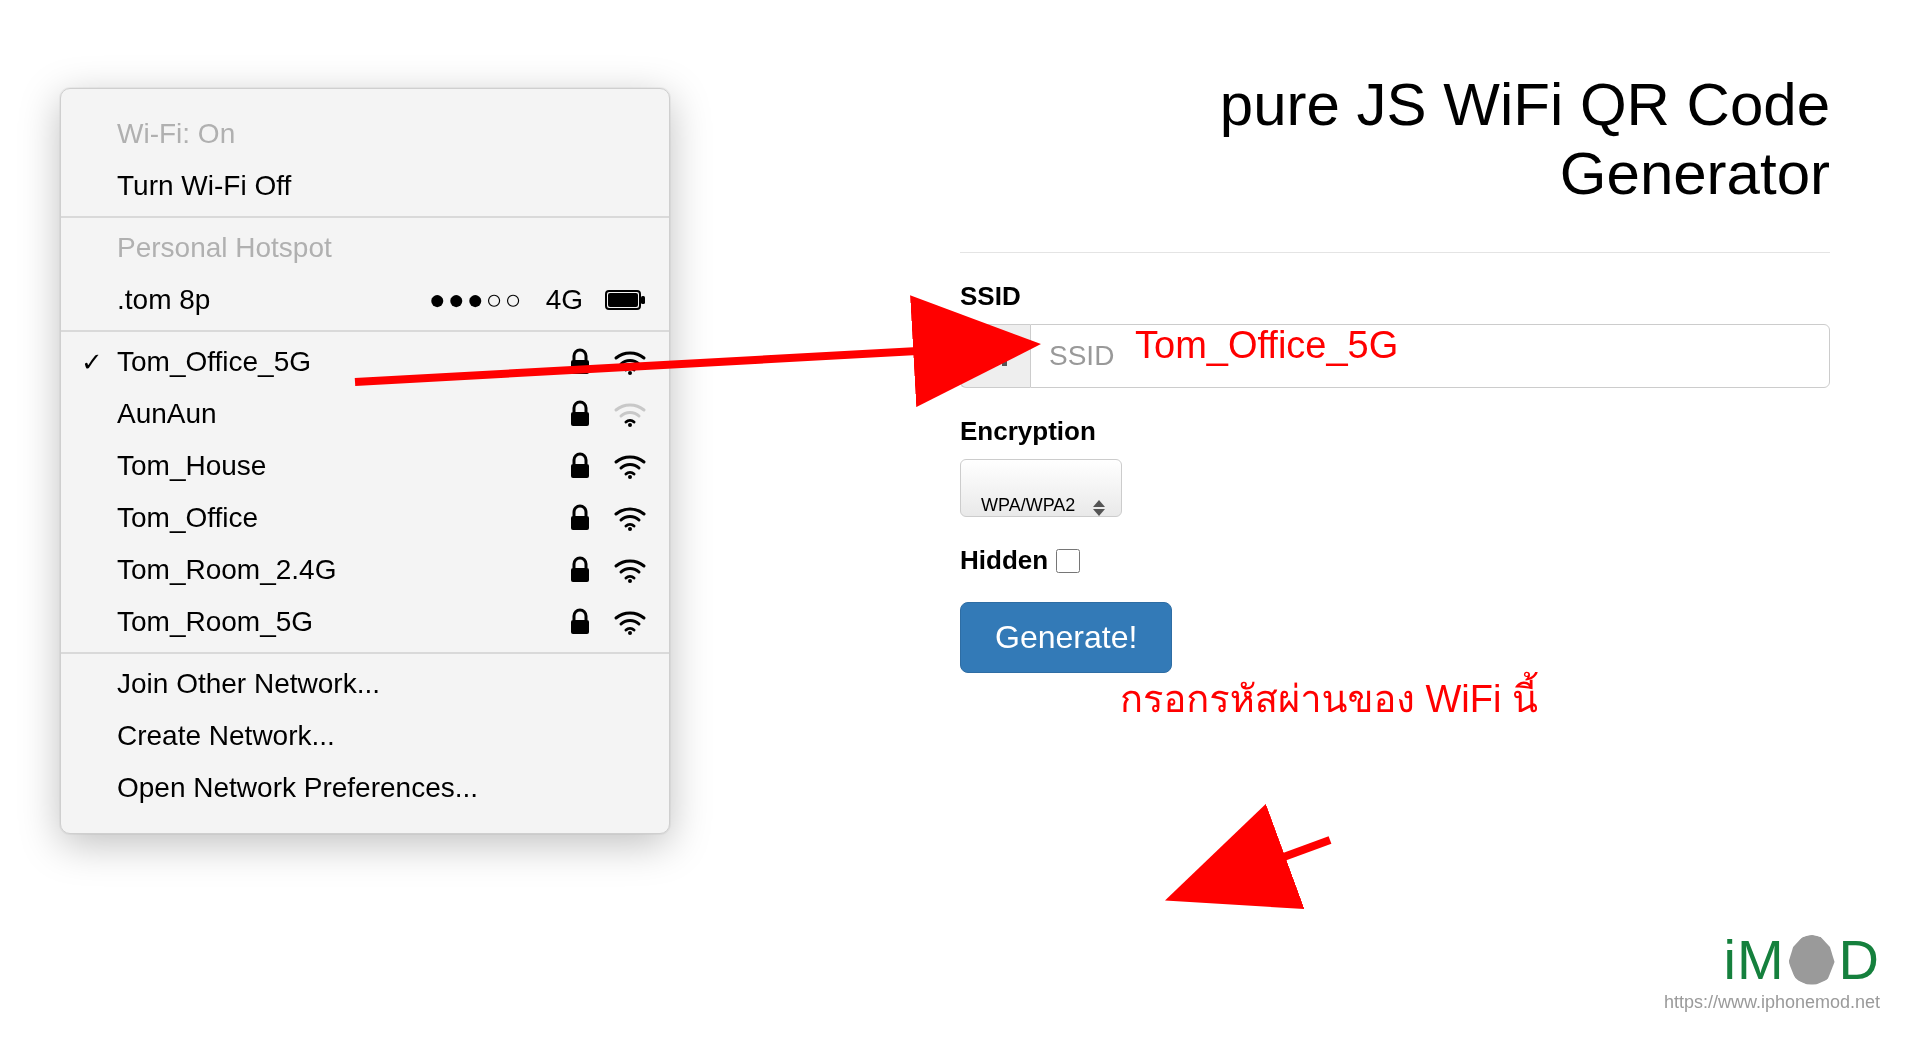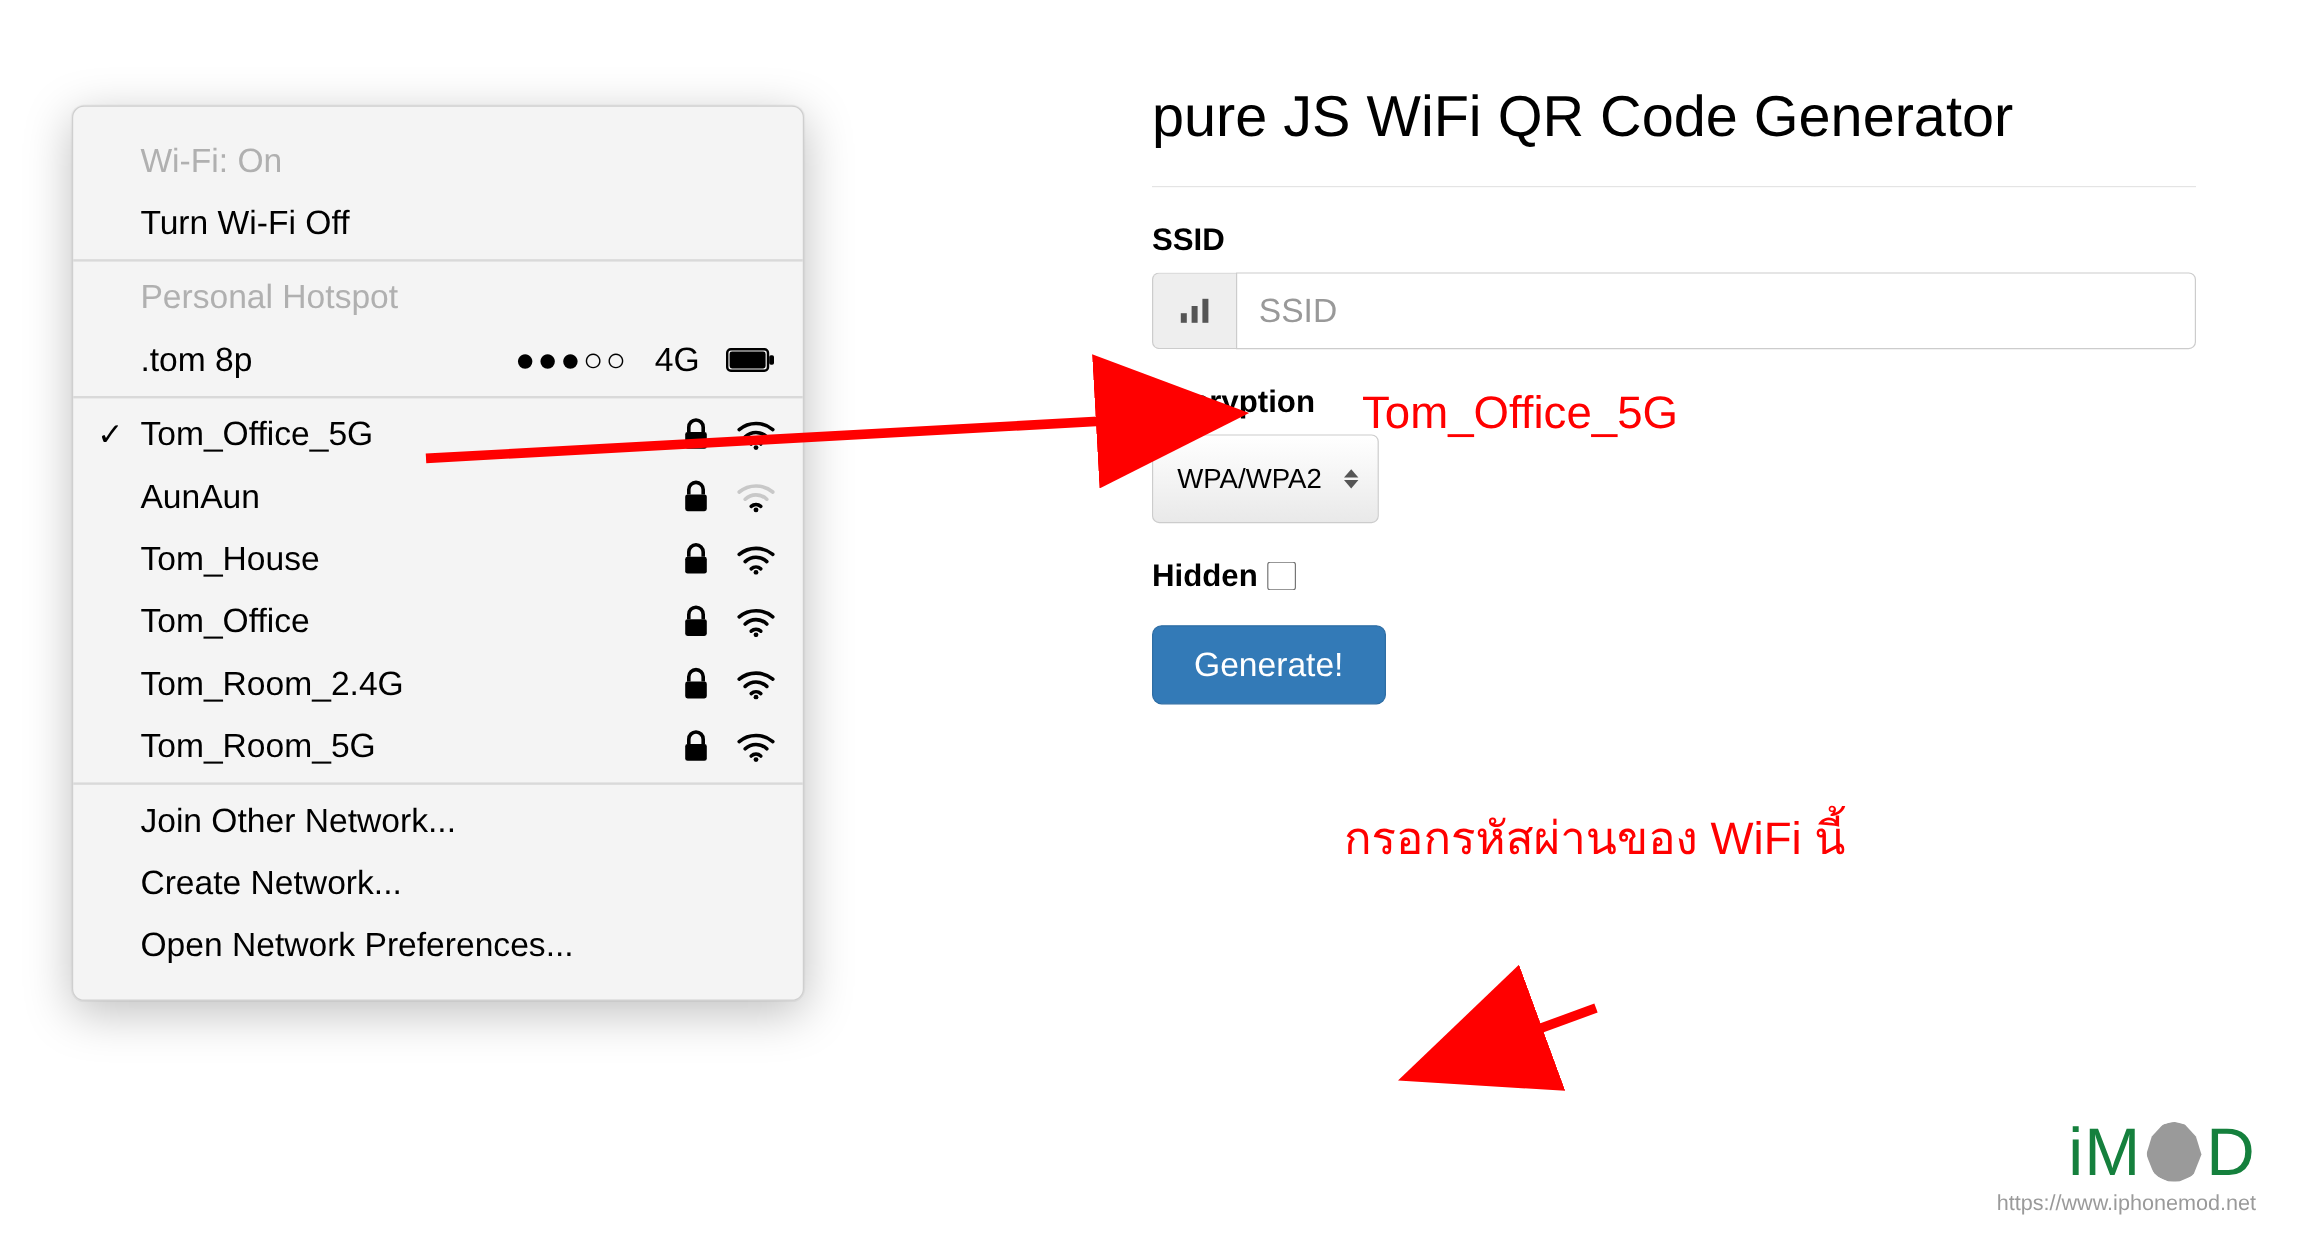--- a/index.html
+++ b/index.html
@@ -41,25 +41,25 @@
   .wifi-svg.weak path.bar1, .wifi-svg.weak path.bar2 { stroke:#c8c8c8 !important; }
 
   
   .form-area {
     position: absolute;
     left: 960px;
     top: 70px;
     width: 870px;
   }
   .form-area h1 {
-    font-size: 48px;
+    font-size: 60px;
     font-weight: 500;
-    text-align: left;
+    text-align: right;
     line-height: 1.15;
-    margin-bottom: 30px;
+    margin-bottom: 44px;
   }
   .form-area hr { border: none; border-top: 1px solid #e4e4e4; margin-bottom: 28px; }
   .form-group { margin-bottom: 28px; }
   .form-label { font-size: 26px; font-weight: 700; display:block; margin-bottom: 12px; }
   .input-row { display:flex; align-items:stretch; }
   .addon {
     width: 70px; min-width:70px;
     border: 1px solid #ccc;
     border-right: none;
     background: #eee;
@@ -71,40 +71,40 @@
     flex:1; height:64px;
     border:1px solid #ccc;
     font-size: 28px;
     padding: 0 18px;
     color:#333;
   }
   .text-input::placeholder { color:#999; }
   .ssid-input { border-radius: 0 6px 6px 0; }
   .key-input { border-radius: 0; }
   .select-wrap {
-    display:inline-flex; align-items:center;
+    display:inline-flex; align-items:flex-end;
     border:1px solid #ccc; border-radius:6px;
     background: linear-gradient(#fff,#e9e9e9);
-    height:74px; padding:0 16px 0 20px;
-    font-size:23px;
+    height:58px; padding:0 16px 0 20px;
+    font-size:18px;
     box-shadow: inset 0 1px 0 #fff;
   }
   .select-wrap .caret { margin-left:18px; display:flex; flex-direction:column; gap:2px; }
   .select-wrap .caret span { width:0;height:0;border-left:6px solid transparent;border-right:6px solid transparent; }
   .select-wrap .caret .up { border-bottom:7px solid #555; }
   .select-wrap .caret .down { border-top:7px solid #555; }
   .hidden-row { display:flex; align-items:center; gap:8px; font-size:26px; font-weight:700; }
   .hidden-row input[type=checkbox]{ width:24px; height:24px; }
   .btn-generate {
     margin-top: 26px;
     background:#337ab7;
     color:#fff;
     border:1px solid #2e6da4;
     border-radius:8px;
-    font-size:28px;
+    font-size:32px;
     padding: 16px 34px;
     cursor:pointer;
   }
 
   
   .overlay-text { position:absolute; color:#ff0000; font-size:38px; font-weight:400; pointer-events:none; }
 
   
   .arrow-svg { position:absolute; overflow:visible; pointer-events:none; }
 

